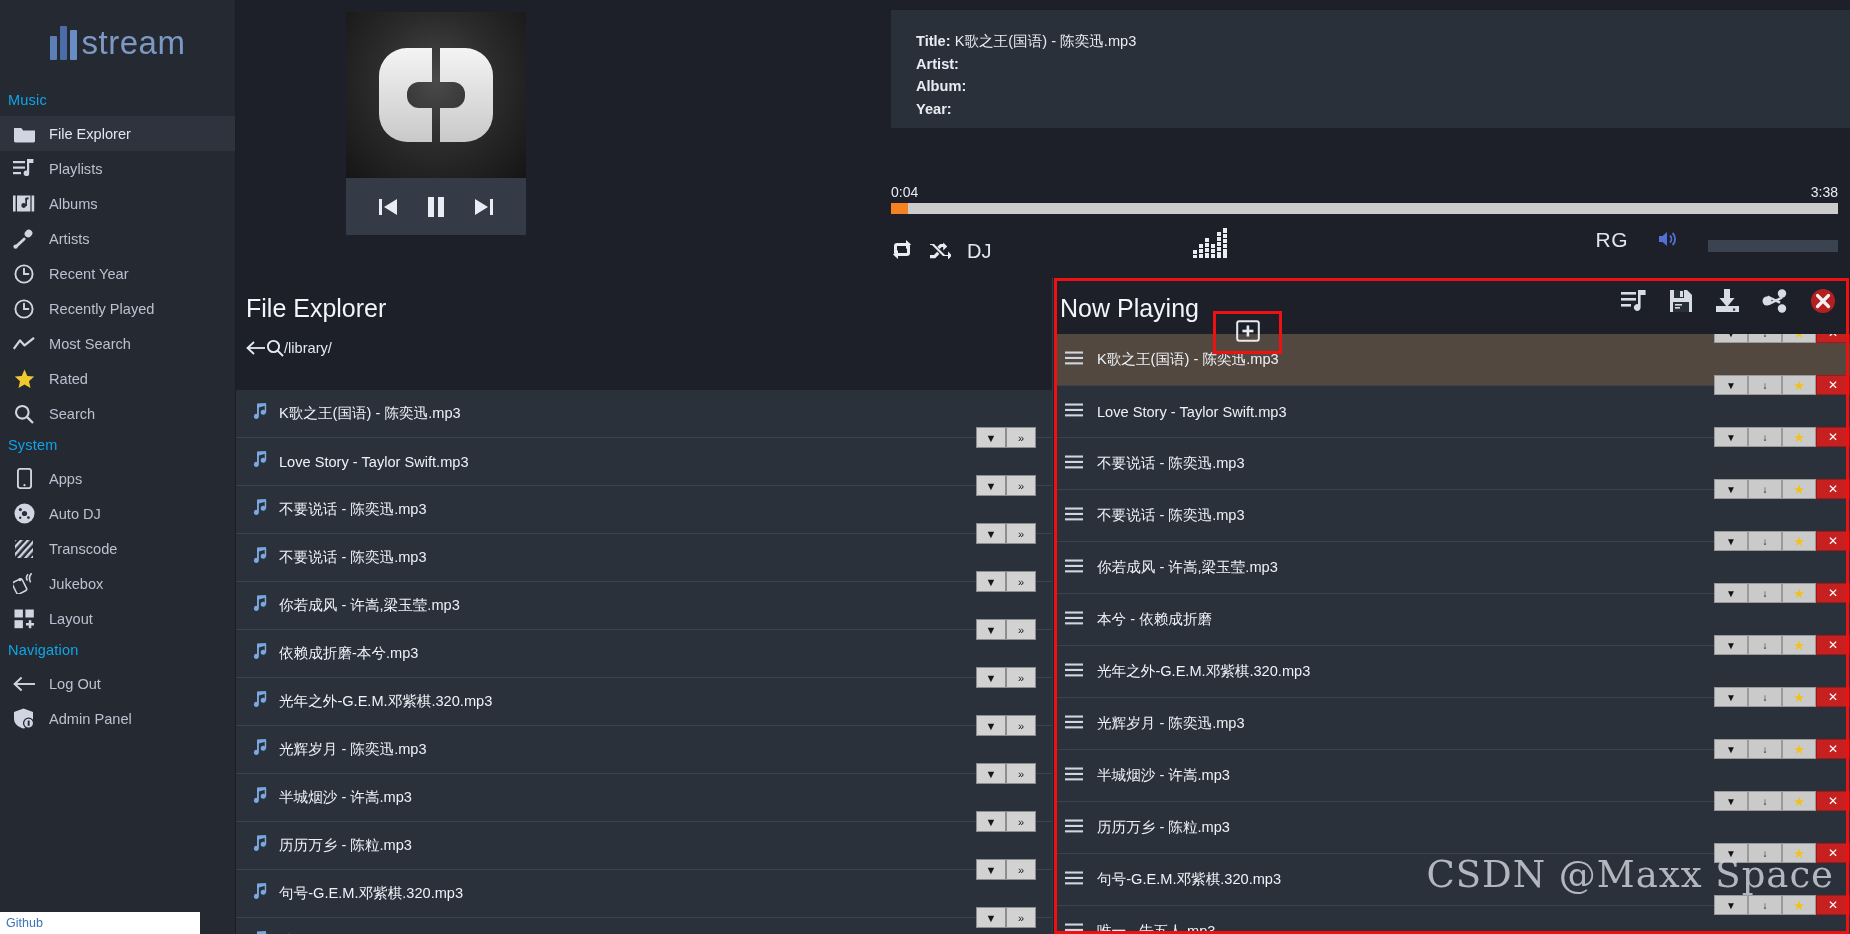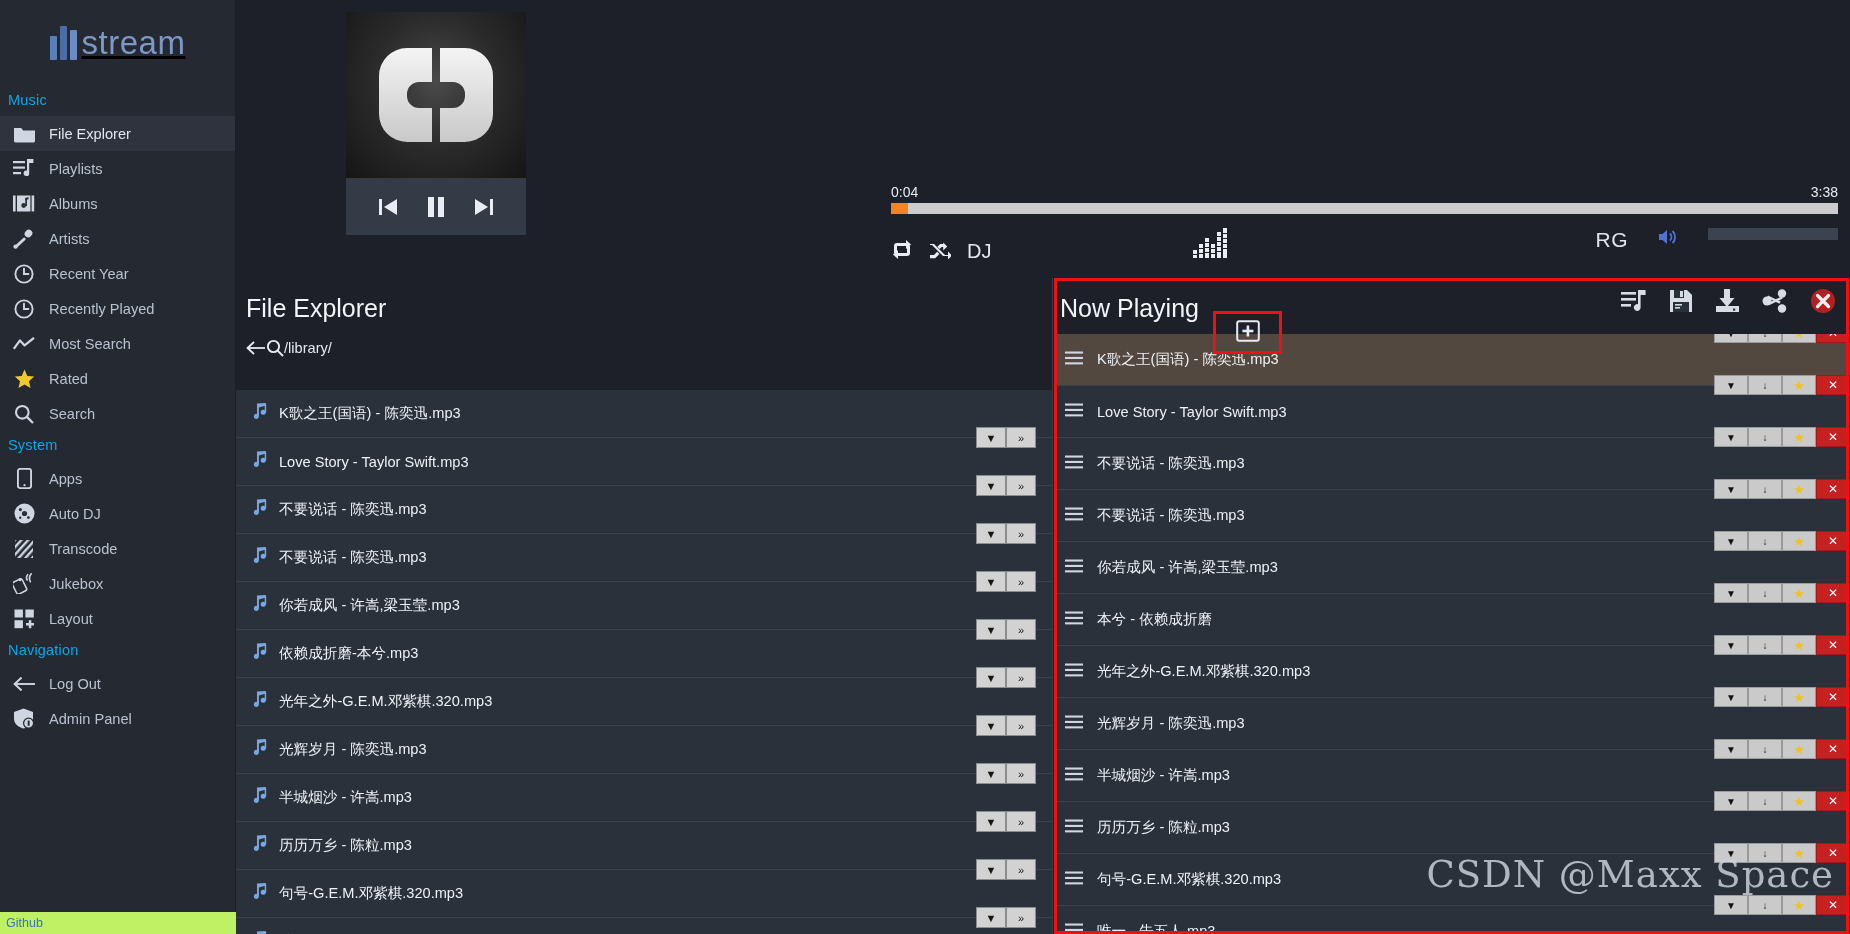--- a/index.html
+++ b/index.html
@@ -11,42 +11,42 @@
   }
   #app { position: relative; width: 1850px; height: 934px; display: flex; }
 
   
   #sidebar {
     width: 236px; height: 934px; background: #252931;
     flex: 0 0 236px; position: relative;
     border-right: 1px solid #1b1e25;
   }
   .logo-wrap { height: 86px; display: flex; align-items: center; justify-content: center; }
-  .logo { display: flex; align-items: center; gap: 2px; text-decoration: underline; }
+  .logo { display: flex; align-items: center; gap: 2px; }
   .logo-bars { display: flex; align-items: flex-end; gap: 3px; height: 34px; margin-right: 3px; }
   .logo-bars i { display: block; width: 7px; background: #4a6da7; border-radius: 1px; }
   .logo-bars i:nth-child(1) { height: 24px; background:#5b7fb8; }
   .logo-bars i:nth-child(2) { height: 34px; background:#4a6da7; }
   .logo-bars i:nth-child(3) { height: 30px; background:#6a8cc4; }
   .logo-text { font-size: 33px; color: #7d98c4; letter-spacing: 0.5px; font-weight: 400; }
 
   .nav-section {
     font-size: 14.5px; color: #0ea5e9; padding: 6px 0 8px 8px; letter-spacing: .2px;
   }
   .nav-item {
     height: 35px; display: flex; align-items: center; gap: 13px;
     padding-left: 12px; color: #b9c2d0; font-size: 14.6px; cursor: pointer;
   }
   .nav-item.active { background: #2e333d; color: #e2e7ef; }
   .nav-ico { width: 24px; height: 22px; display:flex; align-items:center; justify-content:center; flex:0 0 24px; }
   .nav-ico svg { display:block; }
 
   .github-bar {
-    position: absolute; left: 0; bottom: 0; width: 236px; height: 22px;
-    background: #bef264; color: #3b73b9; font-size: 12.5px;
+    position: absolute; left: 0; bottom: 0; width: 200px; height: 22px;
+    background: #ffffff; color: #3b73b9; font-size: 12.5px;
     display: flex; align-items: center; padding-left: 6px;
   }
 
   
   #main { flex: 1 1 auto; position: relative; background: #1d2029; height: 934px; }
 
   
   #player { height: 278px; position: relative; }
   .art-col { position: absolute; left: 110px; top: 12px; width: 180px; }
   .art {
@@ -73,21 +73,21 @@
   .seek-times { position: relative; height: 19px; }
   .t-cur { position: absolute; left: 0; top: 0; font-size: 14px; color: #e8ecf2; }
   .t-tot { position: absolute; right: 0; top: 0; font-size: 14px; color: #e8ecf2; }
   .seek-bar { height: 11px; background: #cccccc; width: 100%; position: relative; cursor: pointer; }
   .seek-fill { height: 11px; background: #f58220; }
 
   .ctrl-row { position: absolute; left: 0; right: 0; top: 228px; height: 42px; }
   .ctrl-left { position: absolute; left: 655px; top: 12px; display: flex; align-items: center; gap: 16px; }
   .ctrl-left .lbl { font-size: 20px; color: #e4e9f0; cursor: pointer; }
   .ctrl-mid { position: absolute; left: 957px; top: 0; cursor: pointer; }
-  .ctrl-right { position: absolute; right: 12px; top: 0; display: flex; align-items: flex-start; gap: 30px; }
+  .ctrl-right { position: absolute; right: 12px; top: 0; display: flex; align-items: flex-end; gap: 30px; }
   .rg-lbl { font-size: 21px; color: #dfe4ec; cursor: pointer; letter-spacing:.5px; }
   .vol-track { width: 130px; height: 12px; background: #3c4350; cursor: pointer; }
   .vol-fill { height: 12px; background: #5271d4; }
 
   
   #panels { position: absolute; left: 0; right: 0; top: 278px; bottom: 0; }
 
   #fe-panel { position: absolute; left: 0; width: 817px; top: 0; bottom: 0;
               border-right: 1px solid #343b46; overflow: hidden; }
   .pnl-title { font-size: 25px; color: #f2f5f9; padding: 16px 0 0 10px; font-weight: 400; }
@@ -379,20 +379,38 @@
           </span>
           <span class="pbtn">
             <svg width="20" height="18" viewBox="0 0 20 18">
                 <path d="M1 1 L14 9 L1 17 Z" fill="#e9edf3"></path>
                 <rect x="16" y="1" width="3" height="16" fill="#e9edf3"></rect>
               </svg>
           </span>
         </div>
       </div>
 
+      <div class="meta-panel">
+        <div class="meta-line">
+          <b>Title:</b>
+          <span>K歌之王(国语) - 陈奕迅.mp3</span>
+        </div>
+        <div class="meta-line">
+          <b>Artist:</b>
+          <span></span>
+        </div>
+        <div class="meta-line">
+          <b>Album:</b>
+          <span></span>
+        </div>
+        <div class="meta-line">
+          <b>Year:</b>
+          <span></span>
+        </div>
+      </div>
 
       <div class="seek-wrap">
         <div class="seek-times">
           <span class="t-cur">0:04</span>
           <span class="t-tot">3:38</span>
         </div>
         <div class="seek-bar">
           <div class="seek-fill" id="seekfill" style="width: 1.8%; background: rgb(245, 130, 32);"></div>
         </div>
       </div>

